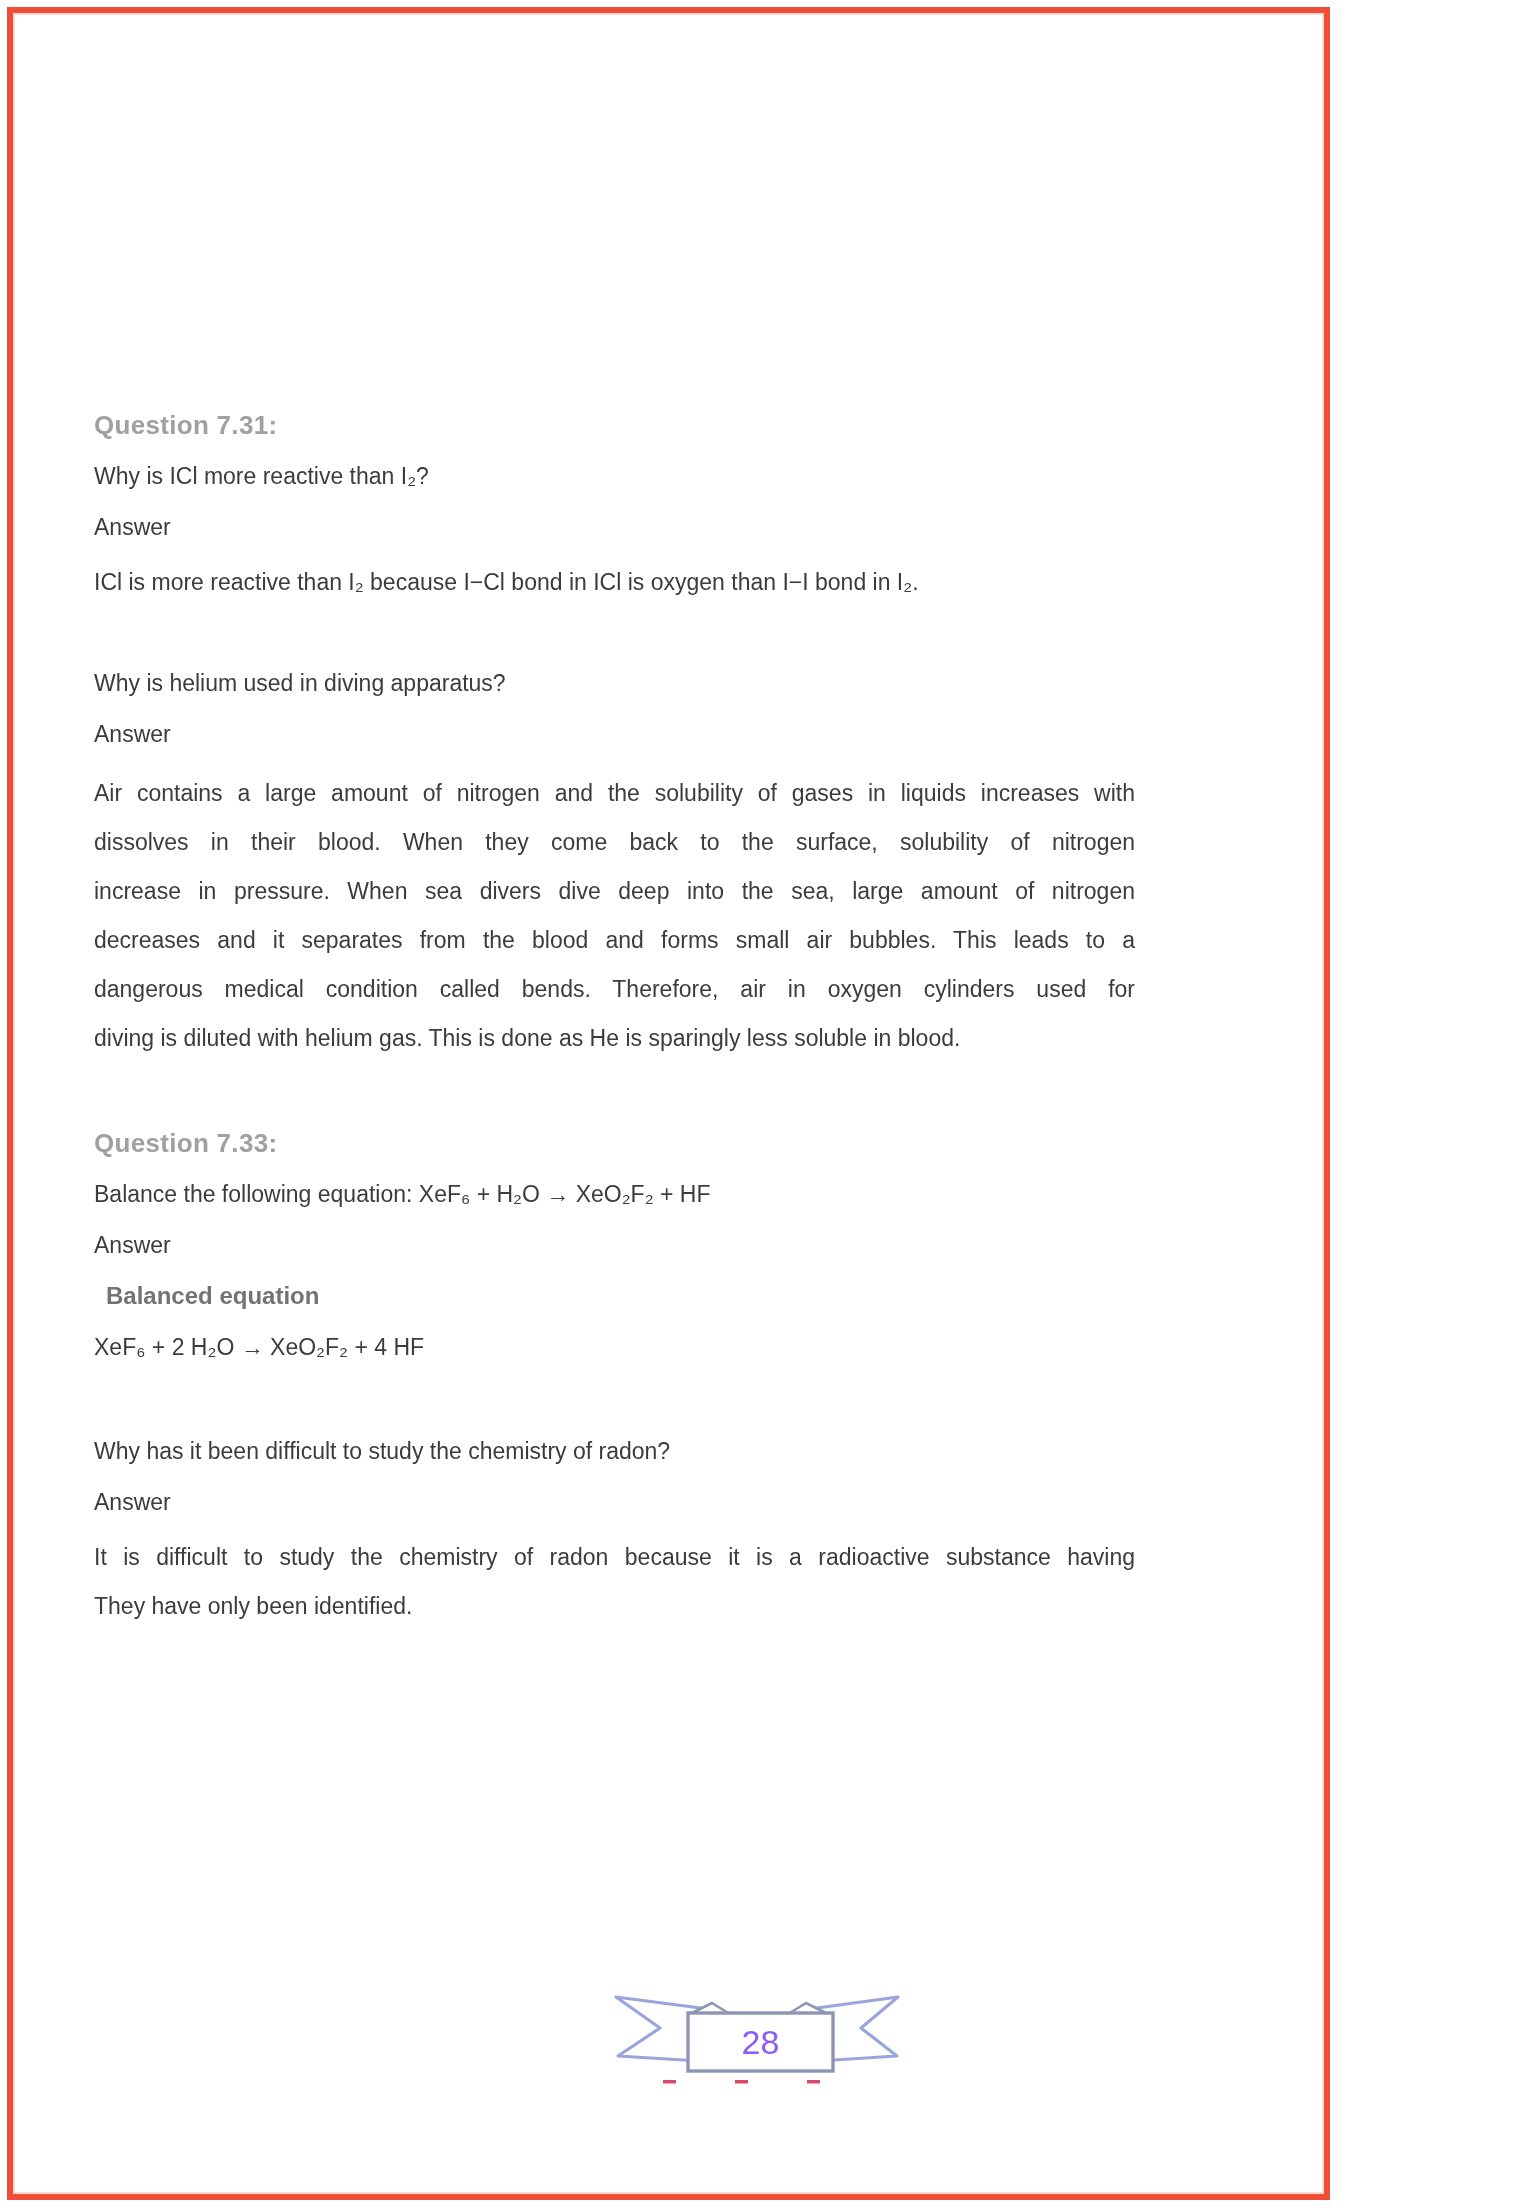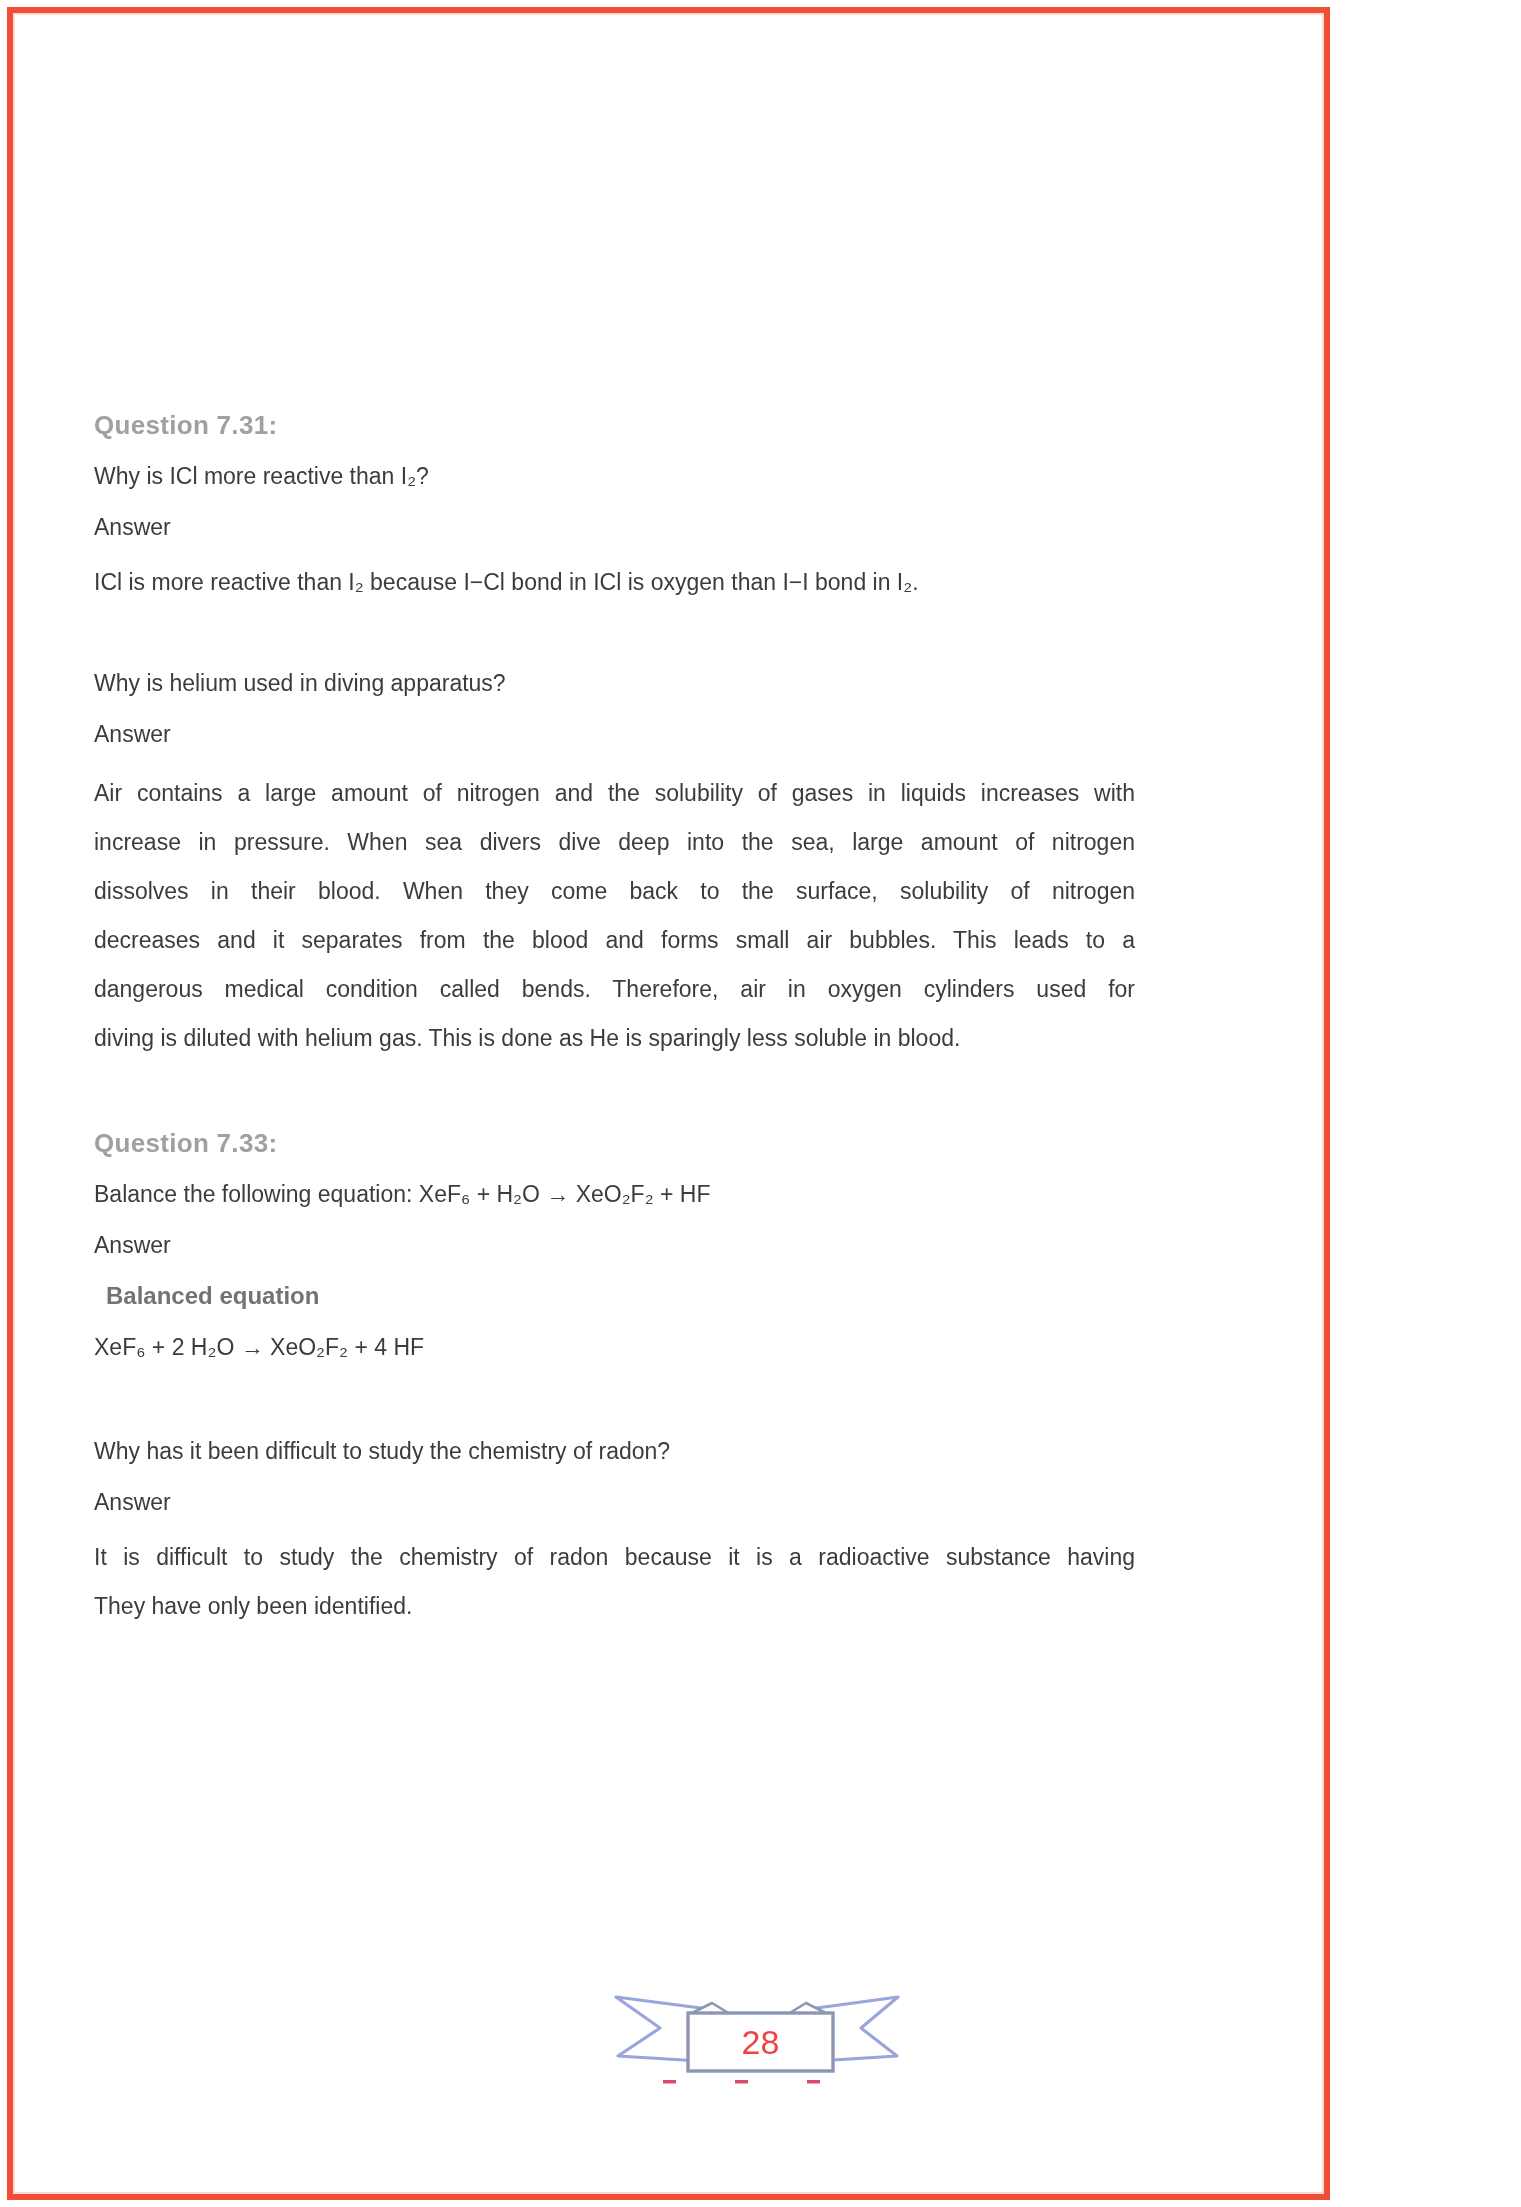--- a/index.html
+++ b/index.html
@@ -57,21 +57,21 @@
     left:598px;top:1988px;
     width:304px;height:110px;
   }
   .pagenum{
     position:absolute;
     left:90px;top:25px;
     width:145px;height:58px;
     text-align:center;
     line-height:58px;
     font-size:34px;
-    color:#ef4444;
+    color:#8b5cf6;
   }
 </style>
 </head>
 <body>
 
 <div class="page">
   <div class="frame"></div>
 
   <div class="content">
 
@@ -82,22 +82,22 @@
       <div class="para short">
         <div class="line">ICl is more reactive than I₂ because I−Cl bond in ICl is oxygen than I−I bond in I₂.</div>
       </div>
     </section>
 
     <section class="s2">
       <div class="line">Why is helium used in diving apparatus?</div>
       <div class="line">Answer</div>
       <div class="para">
         <div class="line just">Air contains a large amount of nitrogen and the solubility of gases in liquids increases with</div>
+        <div class="line just">dissolves in their blood. When they come back to the surface, solubility of nitrogen</div>
         <div class="line just">increase in pressure. When sea divers dive deep into the sea, large amount of nitrogen</div>
-        <div class="line just">dissolves in their blood. When they come back to the surface, solubility of nitrogen</div>
         <div class="line just">decreases and it separates from the blood and forms small air bubbles. This leads to a</div>
         <div class="line just">dangerous medical condition called bends. Therefore, air in oxygen cylinders used for</div>
         <div class="line">diving is diluted with helium gas. This is done as He is sparingly less soluble in blood.</div>
       </div>
     </section>
 
     <section class="s3">
       <div class="qhead">Question 7.33:</div>
       <div class="line">Balance the following equation: XeF₆ + H₂O → XeO₂F₂ + HF</div>
       <div class="line">Answer</div>

